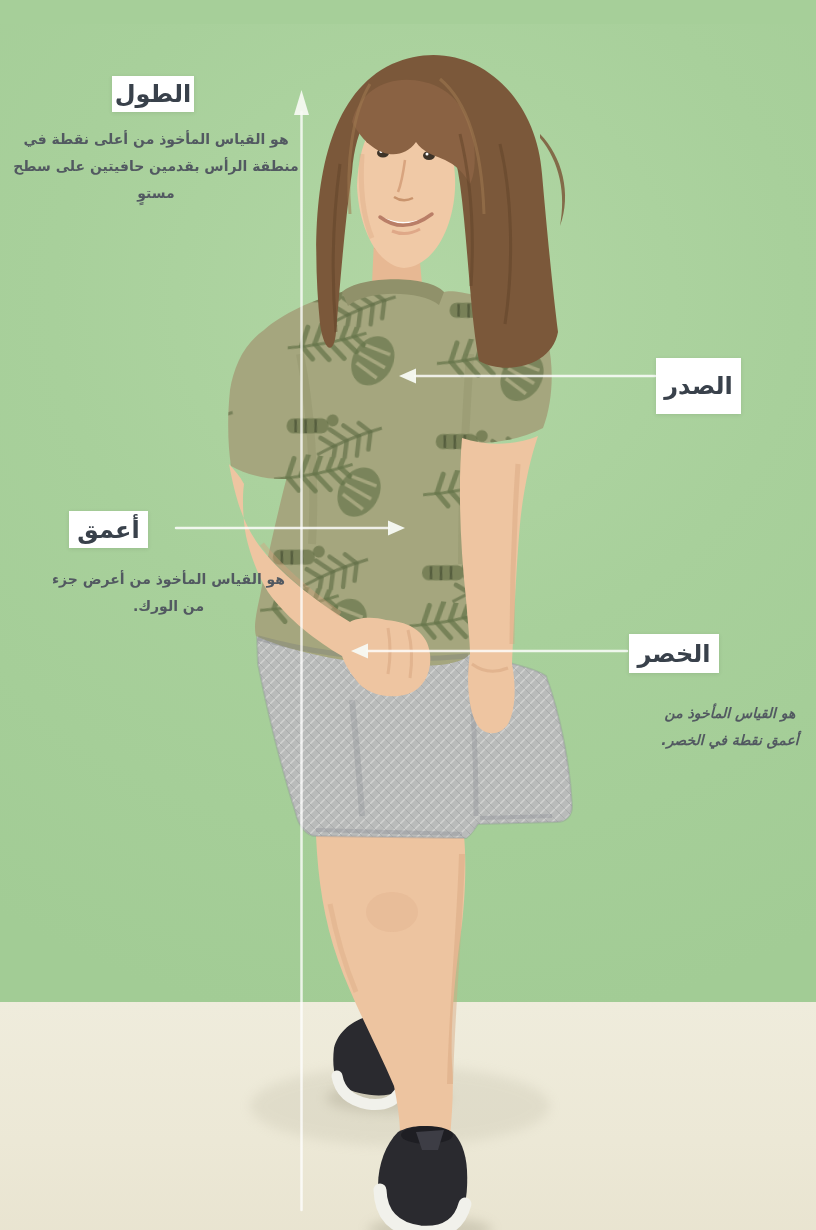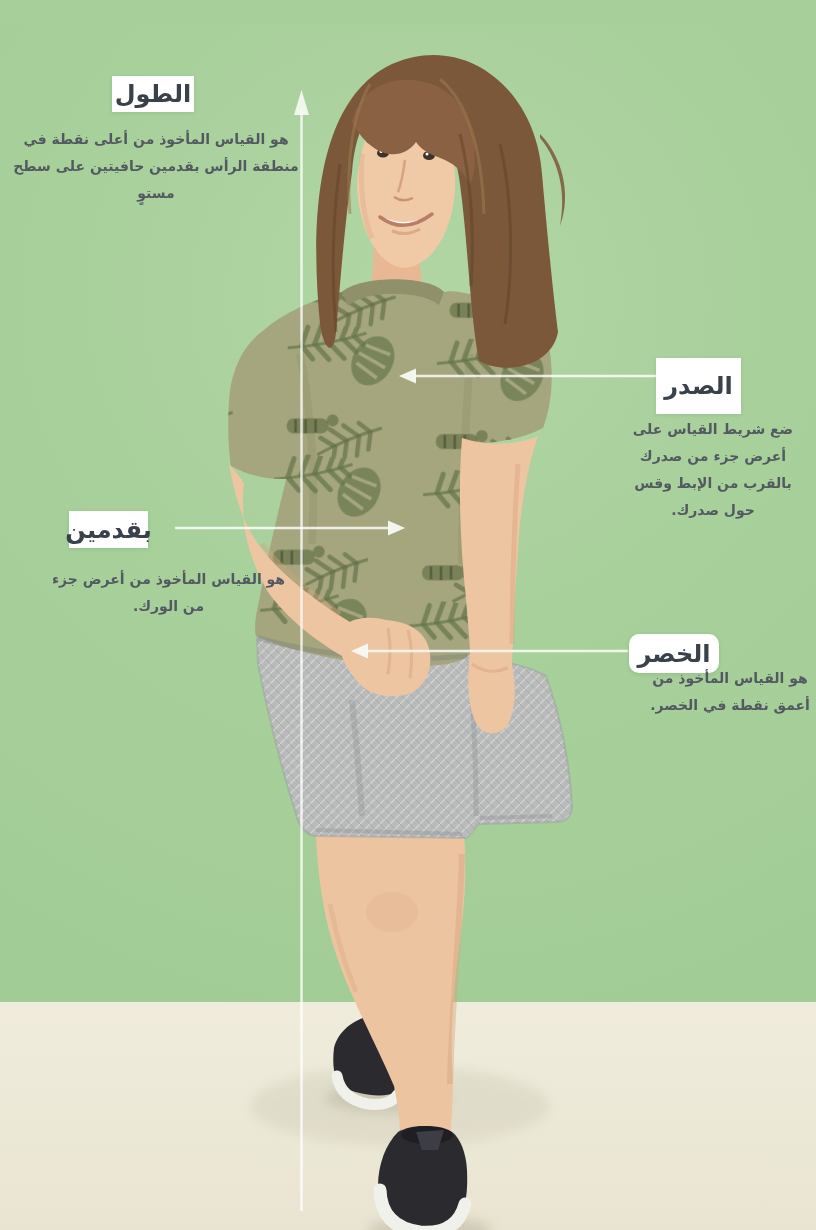--- a/index.html
+++ b/index.html
@@ -185,20 +185,19 @@
       </g>
       <g>
         <line x1="367" y1="627" x2="627" y2="627" stroke="#ffffff" stroke-opacity="0.82" stroke-width="2.5"></line>
         <polygon points="351,627 368,619.5 368,634.5" fill="#f7faf4" fill-opacity="0.95"></polygon>
       </g>
     </g>
   </svg>
 
   <div class="label" style="left:112px;top:52px;width:82px;height:36px;" lang="ar">الطول</div>
   <div class="label" style="left:656px;top:334px;width:85px;height:56px;" lang="ar">الصدر</div>
-  <div class="label" style="left:69px;top:487px;width:79px;height:37px;" lang="ar">بقدمين</div>
-  <div class="label" style="left:629px;top:610px;width:90px;height:39px;border-radius:10px;" lang="ar">الخصر</div>
+  <div class="label" style="left:69px;top:487px;width:79px;height:37px;" lang="ar">أعمق</div>
+  <div class="label" style="left:629px;top:610px;width:90px;height:39px;" lang="ar">الخصر</div>
 
   <div class="desc" style="left:8px;top:102px;width:296px;" lang="ar">هو القياس المأخوذ من أعلى نقطة في منطقة الرأس بقدمين حافيتين على سطح مستوٍ</div>
-  <div class="desc" style="left:618px;top:392px;width:190px;" lang="ar">ضع شريط القياس على أعرض جزء من صدرك بالقرب من الإبط وقس حول صدرك.</div>
   <div class="desc" style="left:46px;top:542px;width:245px;" lang="ar">هو القياس المأخوذ من أعرض جزء من الورك.</div>
-  <div class="desc" style="left:650px;top:641px;width:160px;" lang="ar">هو القياس المأخوذ من أعمق نقطة في الخصر.</div>
+  <div class="desc" style="left:650px;top:676px;width:160px;font-style:italic;" lang="ar">هو القياس المأخوذ من أعمق نقطة في الخصر.</div>
 </div>
 
 </body></html>

